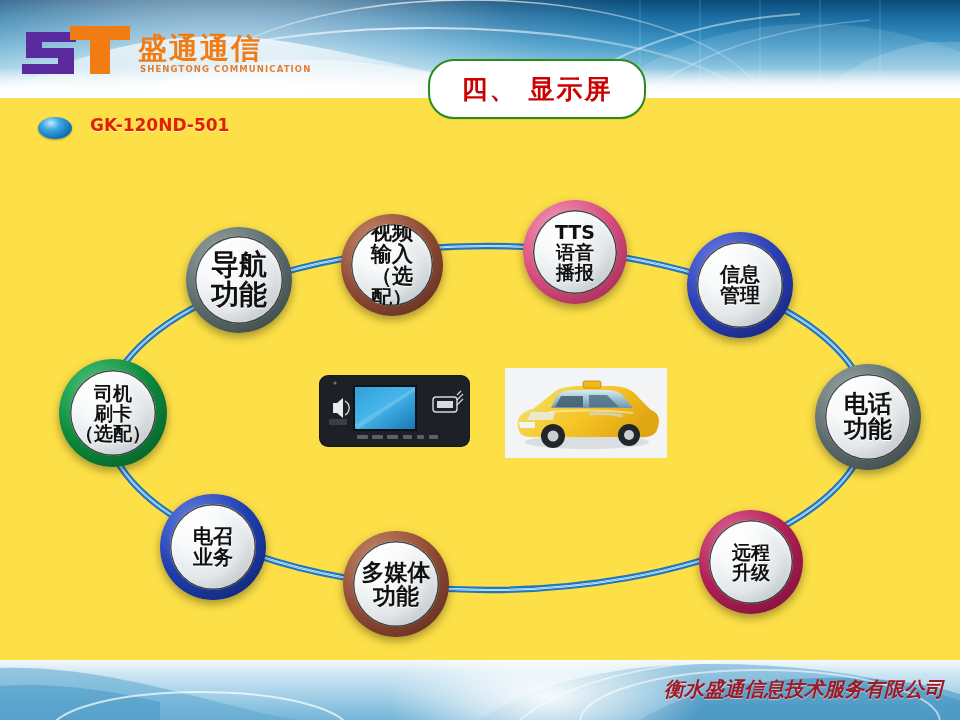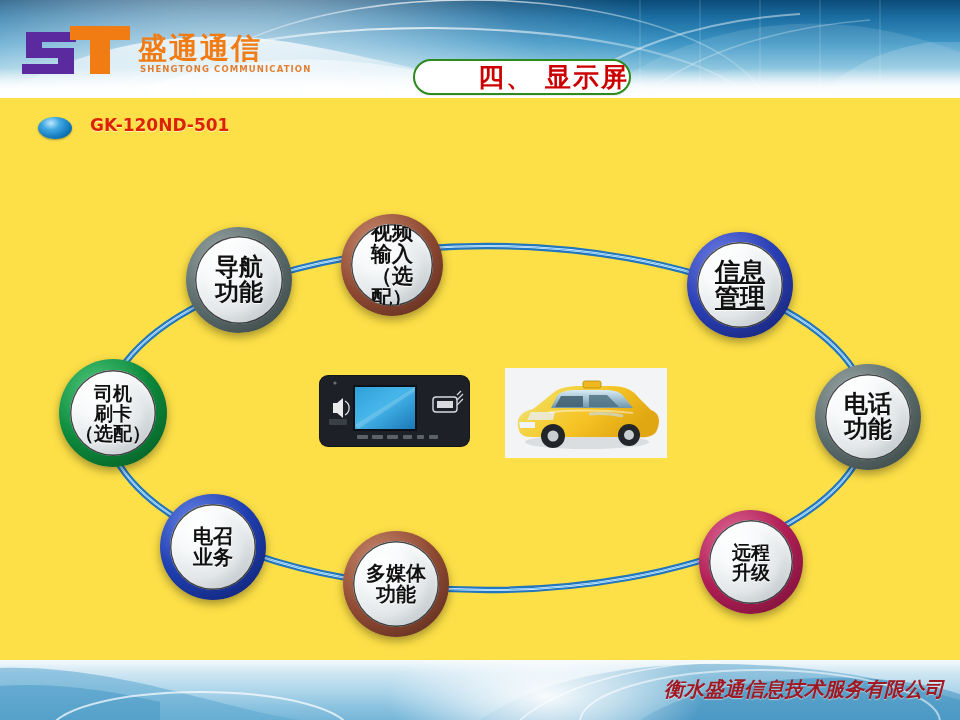--- a/index.html
+++ b/index.html
@@ -25,23 +25,23 @@
     position:absolute;left:0;bottom:0;width:960px;height:30px;
     background:linear-gradient(180deg,rgba(255,255,255,0) 0%,rgba(255,255,255,.85) 62%,#fff 100%);
   }
 
   
   .logo{position:absolute;left:14px;top:16px;width:300px;height:64px;}
   .logo svg{display:block;}
 
   
   .title-pill{
-    position:absolute;left:413px;top:59px;width:218px;height:36px;
+    position:absolute;left:428px;top:59px;width:218px;height:60px;
     border:2.5px solid #2c8a1f;border-radius:26px;background:#ffffff;
-    box-sizing:border-box;display:flex;align-items:center;justify-content:flex-end;
+    box-sizing:border-box;display:flex;align-items:center;justify-content:center;
     box-shadow:0 1px 1px rgba(0,0,0,.08);
   }
   .title-pill span{
     color:#cc0000;font-size:26px;font-weight:bold;letter-spacing:2px;
     font-family:"DejaVu Serif","Liberation Serif",serif;
     white-space:nowrap;
   }
 
   
   .bullet-row{position:absolute;left:38px;top:113px;width:360px;height:54px;}
@@ -167,38 +167,45 @@
       </defs>
       <ellipse cx="487" cy="248" rx="382" ry="172" fill="none" stroke="#1570c4" stroke-width="6.5" opacity=".95"></ellipse>
       <ellipse cx="487" cy="248" rx="382" ry="172" fill="none" stroke="#ffffff" stroke-width="2.0" opacity=".95"></ellipse>
       <ellipse cx="487" cy="248" rx="382" ry="172" fill="none" stroke="#63b8ef" stroke-width="1.1" opacity=".9"></ellipse>
     </svg>
 
     <div class="node" style="left:186px;top:57px;width:106px;height:106px;
                 background:radial-gradient(circle at 34% 28%, #9aa6a6 0%, #5b6b6b 52%, #333d3d 100%);
                 box-shadow:0 4px 10px rgba(0,0,0,.35);">
       <div class="inner" style="left:9px;top:9px;right:9px;bottom:9px;">
-        <span style="font-size:24px;">导航<br>功能</span>
+        <span style="font-size:28px;">导航<br>功能</span>
       </div>
     </div>
 
     <div class="node" style="left:341px;top:44px;width:102px;height:102px;
                 background:radial-gradient(circle at 34% 28%, #c98a6e 0%, #8f4a33 52%, #50251a 100%);
                 box-shadow:0 4px 10px rgba(0,0,0,.35);">
       <div class="inner" style="left:10px;top:10px;right:10px;bottom:10px;">
         <span style="font-size: 21px;">视频<br>输入<br>（选配）</span>
       </div>
     </div>
 
+    <div class="node" style="left:523px;top:30px;width:104px;height:104px;
+                background:radial-gradient(circle at 34% 28%, #f59bbd 0%, #d94e7e 50%, #8e1f48 100%);
+                box-shadow:0 4px 10px rgba(0,0,0,.35);">
+      <div class="inner" style="left:10px;top:10px;right:10px;bottom:10px;">
+        <span style="font-size:19px;">TTS<br>语音<br>播报</span>
+      </div>
+    </div>
 
     <div class="node" style="left:687px;top:62px;width:106px;height:106px;
                 background:radial-gradient(circle at 34% 28%, #6f80e6 0%, #2a3fb5 50%, #111c63 100%);
                 box-shadow:0 4px 10px rgba(0,0,0,.35);">
       <div class="inner" style="left:10px;top:10px;right:10px;bottom:10px;">
-        <span style="font-size:25px;text-decoration:underline;">信息<br>管理</span>
+        <span style="font-size:20px;">信息<br>管理</span>
       </div>
     </div>
 
     <div class="node" style="left:59px;top:189px;width:108px;height:108px;
                 background:radial-gradient(circle at 34% 28%, #4fc97c 0%, #0d8a3c 50%, #04501f 100%);
                 box-shadow:0 4px 10px rgba(0,0,0,.35);">
       <div class="inner" style="left:11px;top:11px;right:11px;bottom:11px;">
         <span style="font-size: 19px;">司机<br>刷卡<br>（选配）</span>
       </div>
     </div>
@@ -216,21 +223,21 @@
                 box-shadow:0 4px 10px rgba(0,0,0,.35);">
       <div class="inner" style="left:10px;top:10px;right:10px;bottom:10px;">
         <span style="font-size:20px;">电召<br>业务</span>
       </div>
     </div>
 
     <div class="node" style="left:343px;top:361px;width:106px;height:106px;
                 background:radial-gradient(circle at 34% 28%, #c98a6e 0%, #8f4a33 52%, #50251a 100%);
                 box-shadow:0 4px 10px rgba(0,0,0,.35);">
       <div class="inner" style="left:10px;top:10px;right:10px;bottom:10px;">
-        <span style="font-size: 20px;">多媒体<br>功能</span>
+        <span style="font-size: 23px;">多媒体<br>功能</span>
       </div>
     </div>
 
 
     <div class="node" style="left:699px;top:340px;width:104px;height:104px;
                 background:radial-gradient(circle at 34% 28%, #e06a97 0%, #b01f55 50%, #6a0d31 100%);
                 box-shadow:0 4px 10px rgba(0,0,0,.35);">
       <div class="inner" style="left:10px;top:10px;right:10px;bottom:10px;">
         <span style="font-size:19px;">远程<br>升级</span>
       </div>

